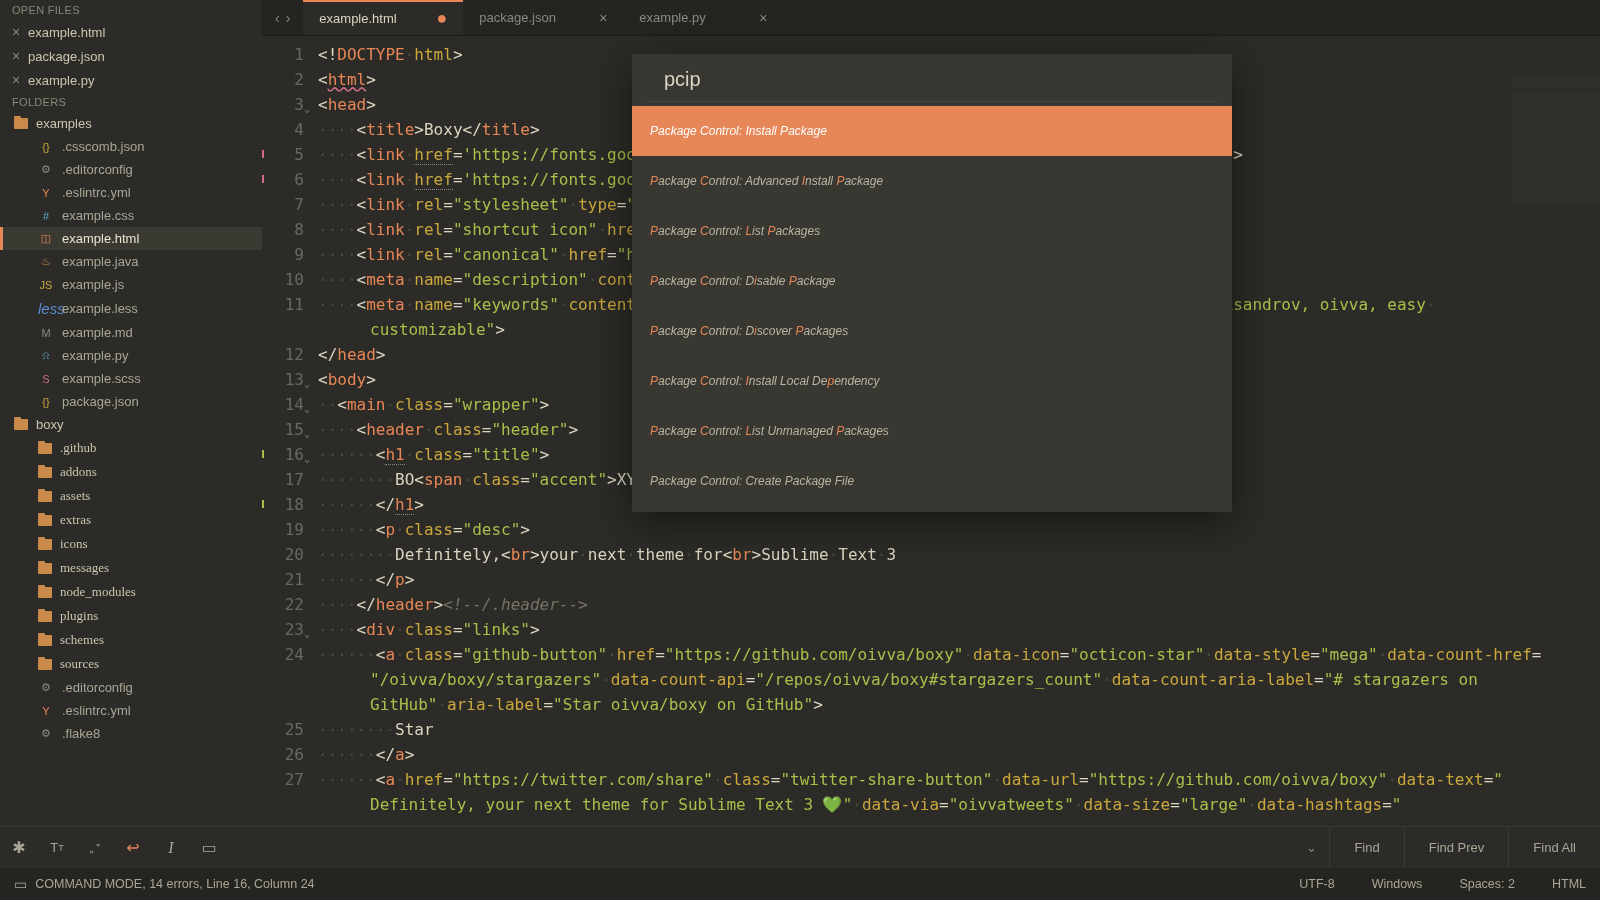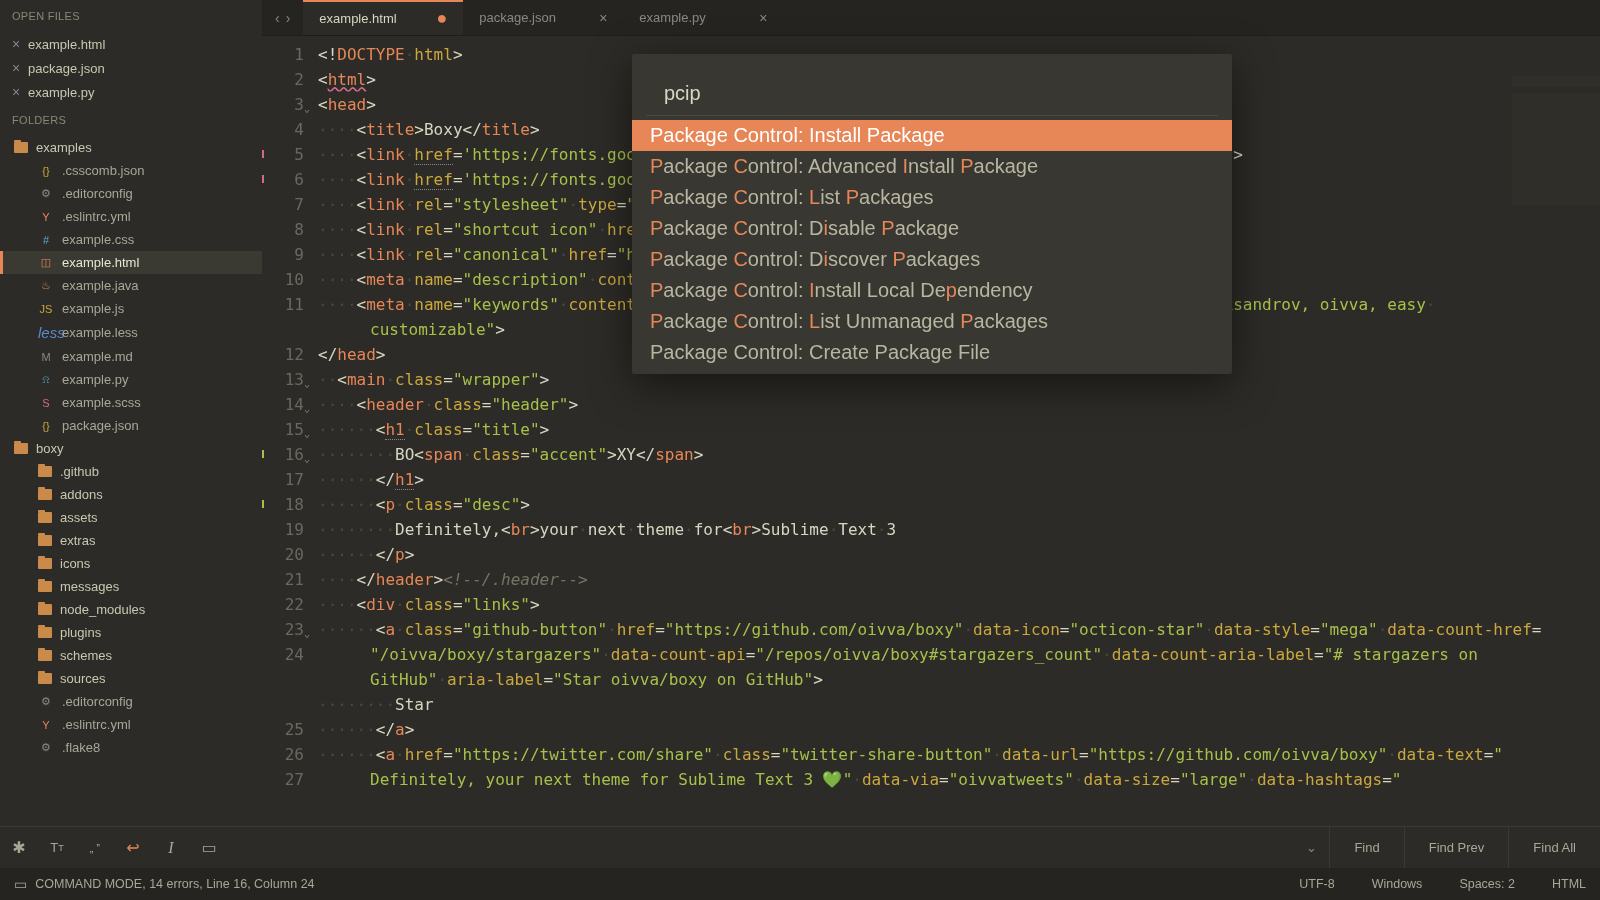--- a/index.html
+++ b/index.html
@@ -8,33 +8,33 @@
   background: #2c2b27;
   font-family: 'Segoe UI', Arial, sans-serif;
   font-size: 13px; color: #a8a796;
   overflow: hidden; position: relative;
 }
 .sidebar {
   position: absolute; left: 0; top: 0; width: 262px; height: 826px;
   background: #2c2b27;
 }
 .open-files-header, .folders-header {
-  padding: 10px 12px; font-size: 11px; color: #888878;
+  padding: 4px 12px; font-size: 11px; color: #888878;
   text-transform: uppercase; letter-spacing: 0.3px;
 }
 .open-file-item {
   padding: 4px 12px 4px 8px; display: flex; align-items: center;
   font-size: 13px; color: #c9c7b0; cursor: pointer;
 }
 .close-x { font-size: 14px; color: #888; width: 16px; text-align: center; margin-right: 4px; }
 .folder-item {
   padding: 4px 12px 4px 14px; display: flex; align-items: center;
   font-size: 13px; color: #c9c7b0; cursor: pointer;
 }
-.folder-item.nested { padding-left: 38px; }
+.folder-item.nested { padding-left: 38px; font-family: Liberation Serif, serif; }
 .file-item {
   padding: 4px 12px 4px 38px; display: flex; align-items: center;
   font-size: 13px; color: #a8a796; cursor: pointer;
 }
 .file-item.active {
   background: #3a3932; color: #e8e6d0;
   border-left: 3px solid #e78657; padding-left: 35px;
 }
 .folder-icon { width: 14px; height: 11px; background: #c98a4a; border-radius: 1px; margin-right: 8px; display: inline-block; }
 .folder-icon::before { content:""; display:block; width:7px; height:2px; background:#c98a4a; border-radius:1px 1px 0 0; position:relative; top:-2px; }
@@ -96,24 +96,24 @@
   opacity:0.25;
 }
 
 .palette {
   position: absolute; left: 632px; top: 54px; width: 600px;
   background: #383732; box-shadow: 0 10px 40px rgba(0,0,0,0.5);
   border-radius: 2px; z-index: 100; padding-bottom: 6px;
 }
 .palette-input {
   padding: 14px 18px 10px; font-size: 20px; color: #d8d6c0;
-  border-bottom: 1px solid #4a4940; margin: 14px 14px 4px;
+  border-bottom: 1px solid #4a4940; margin: 0 14px 4px;
 }
 .palette-item {
-  padding: 4px 18px; font-size: 20px; color: #b8b6a0; cursor:pointer;
+  padding: 18px 18px; font-size: 12px; color: #b8b6a0; cursor:pointer;font-style:italic;
 }
 .palette-item.selected { background: #e78657; color: #fff; }
 .palette-item .hl { color: #e78657; }
 .palette-item.selected .hl { color: #fff; font-weight: 500; }
 
 .bottom-bar {
   position: absolute; left: 0; bottom: 32px; width: 100%; height: 42px;
   background: #2c2b27; border-top: 1px solid #3a3932;
   display: flex; align-items: center;
 }
@@ -328,20 +328,21 @@
         <div class="cl"><span class="ws">····</span><span class="t-punc">&lt;</span><span class="t-tag">title</span><span class="t-punc">&gt;</span><span class="t-txt">Boxy</span><span class="t-punc">&lt;/</span><span class="t-tag">title</span><span class="t-punc">&gt;</span></div>
         <div class="cl"><span class="ws">····</span><span class="t-punc">&lt;</span><span class="t-tag">link</span><span class="ws">·</span><span class="t-attr underline">href</span><span class="t-punc">=</span><span class="t-str">'https://fonts.goog</span><span style="opacity:0">                                                       </span><span class="t-str">t/css'</span><span class="t-punc">&gt;</span></div>
         <div class="cl"><span class="ws">····</span><span class="t-punc">&lt;</span><span class="t-tag">link</span><span class="ws">·</span><span class="t-attr underline">href</span><span class="t-punc">=</span><span class="t-str">'https://fonts.goog</span><span style="opacity:0">                                                       </span><span class="t-str">ss'</span><span class="t-punc">&gt;</span></div>
         <div class="cl"><span class="ws">····</span><span class="t-punc">&lt;</span><span class="t-tag">link</span><span class="ws">·</span><span class="t-attr">rel</span><span class="t-punc">=</span><span class="t-str">"stylesheet"</span><span class="ws">·</span><span class="t-attr">type</span><span class="t-punc">=</span><span class="t-str">"t</span></div>
         <div class="cl"><span class="ws">····</span><span class="t-punc">&lt;</span><span class="t-tag">link</span><span class="ws">·</span><span class="t-attr">rel</span><span class="t-punc">=</span><span class="t-str">"shortcut icon"</span><span class="ws">·</span><span class="t-attr">href</span></div>
         <div class="cl"><span class="ws">····</span><span class="t-punc">&lt;</span><span class="t-tag">link</span><span class="ws">·</span><span class="t-attr">rel</span><span class="t-punc">=</span><span class="t-str">"canonical"</span><span class="ws">·</span><span class="t-attr">href</span><span class="t-punc">=</span><span class="t-str">"ht</span></div>
         <div class="cl"><span class="ws">····</span><span class="t-punc">&lt;</span><span class="t-tag">meta</span><span class="ws">·</span><span class="t-attr">name</span><span class="t-punc">=</span><span class="t-str">"description"</span><span class="ws">·</span><span class="t-attr">conte</span></div>
         <div class="cl"><span class="ws">····</span><span class="t-punc">&lt;</span><span class="t-tag">meta</span><span class="ws">·</span><span class="t-attr">name</span><span class="t-punc">=</span><span class="t-str">"keywords"</span><span class="ws">·</span><span class="t-attr">content</span><span class="t-punc">=</span><span style="opacity:0">                                                     </span><span class="t-str">ιor oleksandrov, oivva, easy</span><span class="ws">·</span></div>
         <div class="cl wrap"><span class="t-str">customizable"</span><span class="t-punc">&gt;</span></div>
         <div class="cl"><span class="t-punc">&lt;/</span><span class="t-tag">head</span><span class="t-punc">&gt;</span></div>
+        <div class="cl"><span class="t-punc">&lt;</span><span class="t-tag">body</span><span class="t-punc">&gt;</span></div>
         <div class="cl"><span class="ws">··</span><span class="t-punc">&lt;</span><span class="t-tag">main</span><span class="ws">·</span><span class="t-attr">class</span><span class="t-punc">=</span><span class="t-str">"wrapper"</span><span class="t-punc">&gt;</span></div>
         <div class="cl"><span class="ws">····</span><span class="t-punc">&lt;</span><span class="t-tag">header</span><span class="ws">·</span><span class="t-attr">class</span><span class="t-punc">=</span><span class="t-str">"header"</span><span class="t-punc">&gt;</span></div>
         <div class="cl"><span class="ws">······</span><span class="t-punc">&lt;</span><span class="t-tag underline">h1</span><span class="ws">·</span><span class="t-attr">class</span><span class="t-punc">=</span><span class="t-str">"title"</span><span class="t-punc">&gt;</span></div>
         <div class="cl"><span class="ws">········</span><span class="t-txt">BO</span><span class="t-punc">&lt;</span><span class="t-tag">span</span><span class="ws">·</span><span class="t-attr">class</span><span class="t-punc">=</span><span class="t-str">"accent"</span><span class="t-punc">&gt;</span><span class="t-txt">XY</span><span class="t-punc">&lt;/</span><span class="t-tag">span</span><span class="t-punc">&gt;</span></div>
         <div class="cl"><span class="ws">······</span><span class="t-punc">&lt;/</span><span class="t-tag underline">h1</span><span class="t-punc">&gt;</span></div>
         <div class="cl"><span class="ws">······</span><span class="t-punc">&lt;</span><span class="t-tag">p</span><span class="ws">·</span><span class="t-attr">class</span><span class="t-punc">=</span><span class="t-str">"desc"</span><span class="t-punc">&gt;</span></div>
         <div class="cl"><span class="ws">········</span><span class="t-txt">Definitely,</span><span class="t-punc">&lt;</span><span class="t-tag">br</span><span class="t-punc">&gt;</span><span class="t-txt">your</span><span class="ws">·</span><span class="t-txt">next</span><span class="ws">·</span><span class="t-txt">theme</span><span class="ws">·</span><span class="t-txt">for</span><span class="t-punc">&lt;</span><span class="t-tag">br</span><span class="t-punc">&gt;</span><span class="t-txt">Sublime</span><span class="ws">·</span><span class="t-txt">Text</span><span class="ws">·</span><span class="t-txt">3</span></div>
         <div class="cl"><span class="ws">······</span><span class="t-punc">&lt;/</span><span class="t-tag">p</span><span class="t-punc">&gt;</span></div>
         <div class="cl"><span class="ws">····</span><span class="t-punc">&lt;/</span><span class="t-tag">header</span><span class="t-punc">&gt;</span><span class="t-comm">&lt;!--/.header--&gt;</span></div>
         <div class="cl"><span class="ws">····</span><span class="t-punc">&lt;</span><span class="t-tag">div</span><span class="ws">·</span><span class="t-attr">class</span><span class="t-punc">=</span><span class="t-str">"links"</span><span class="t-punc">&gt;</span></div>

